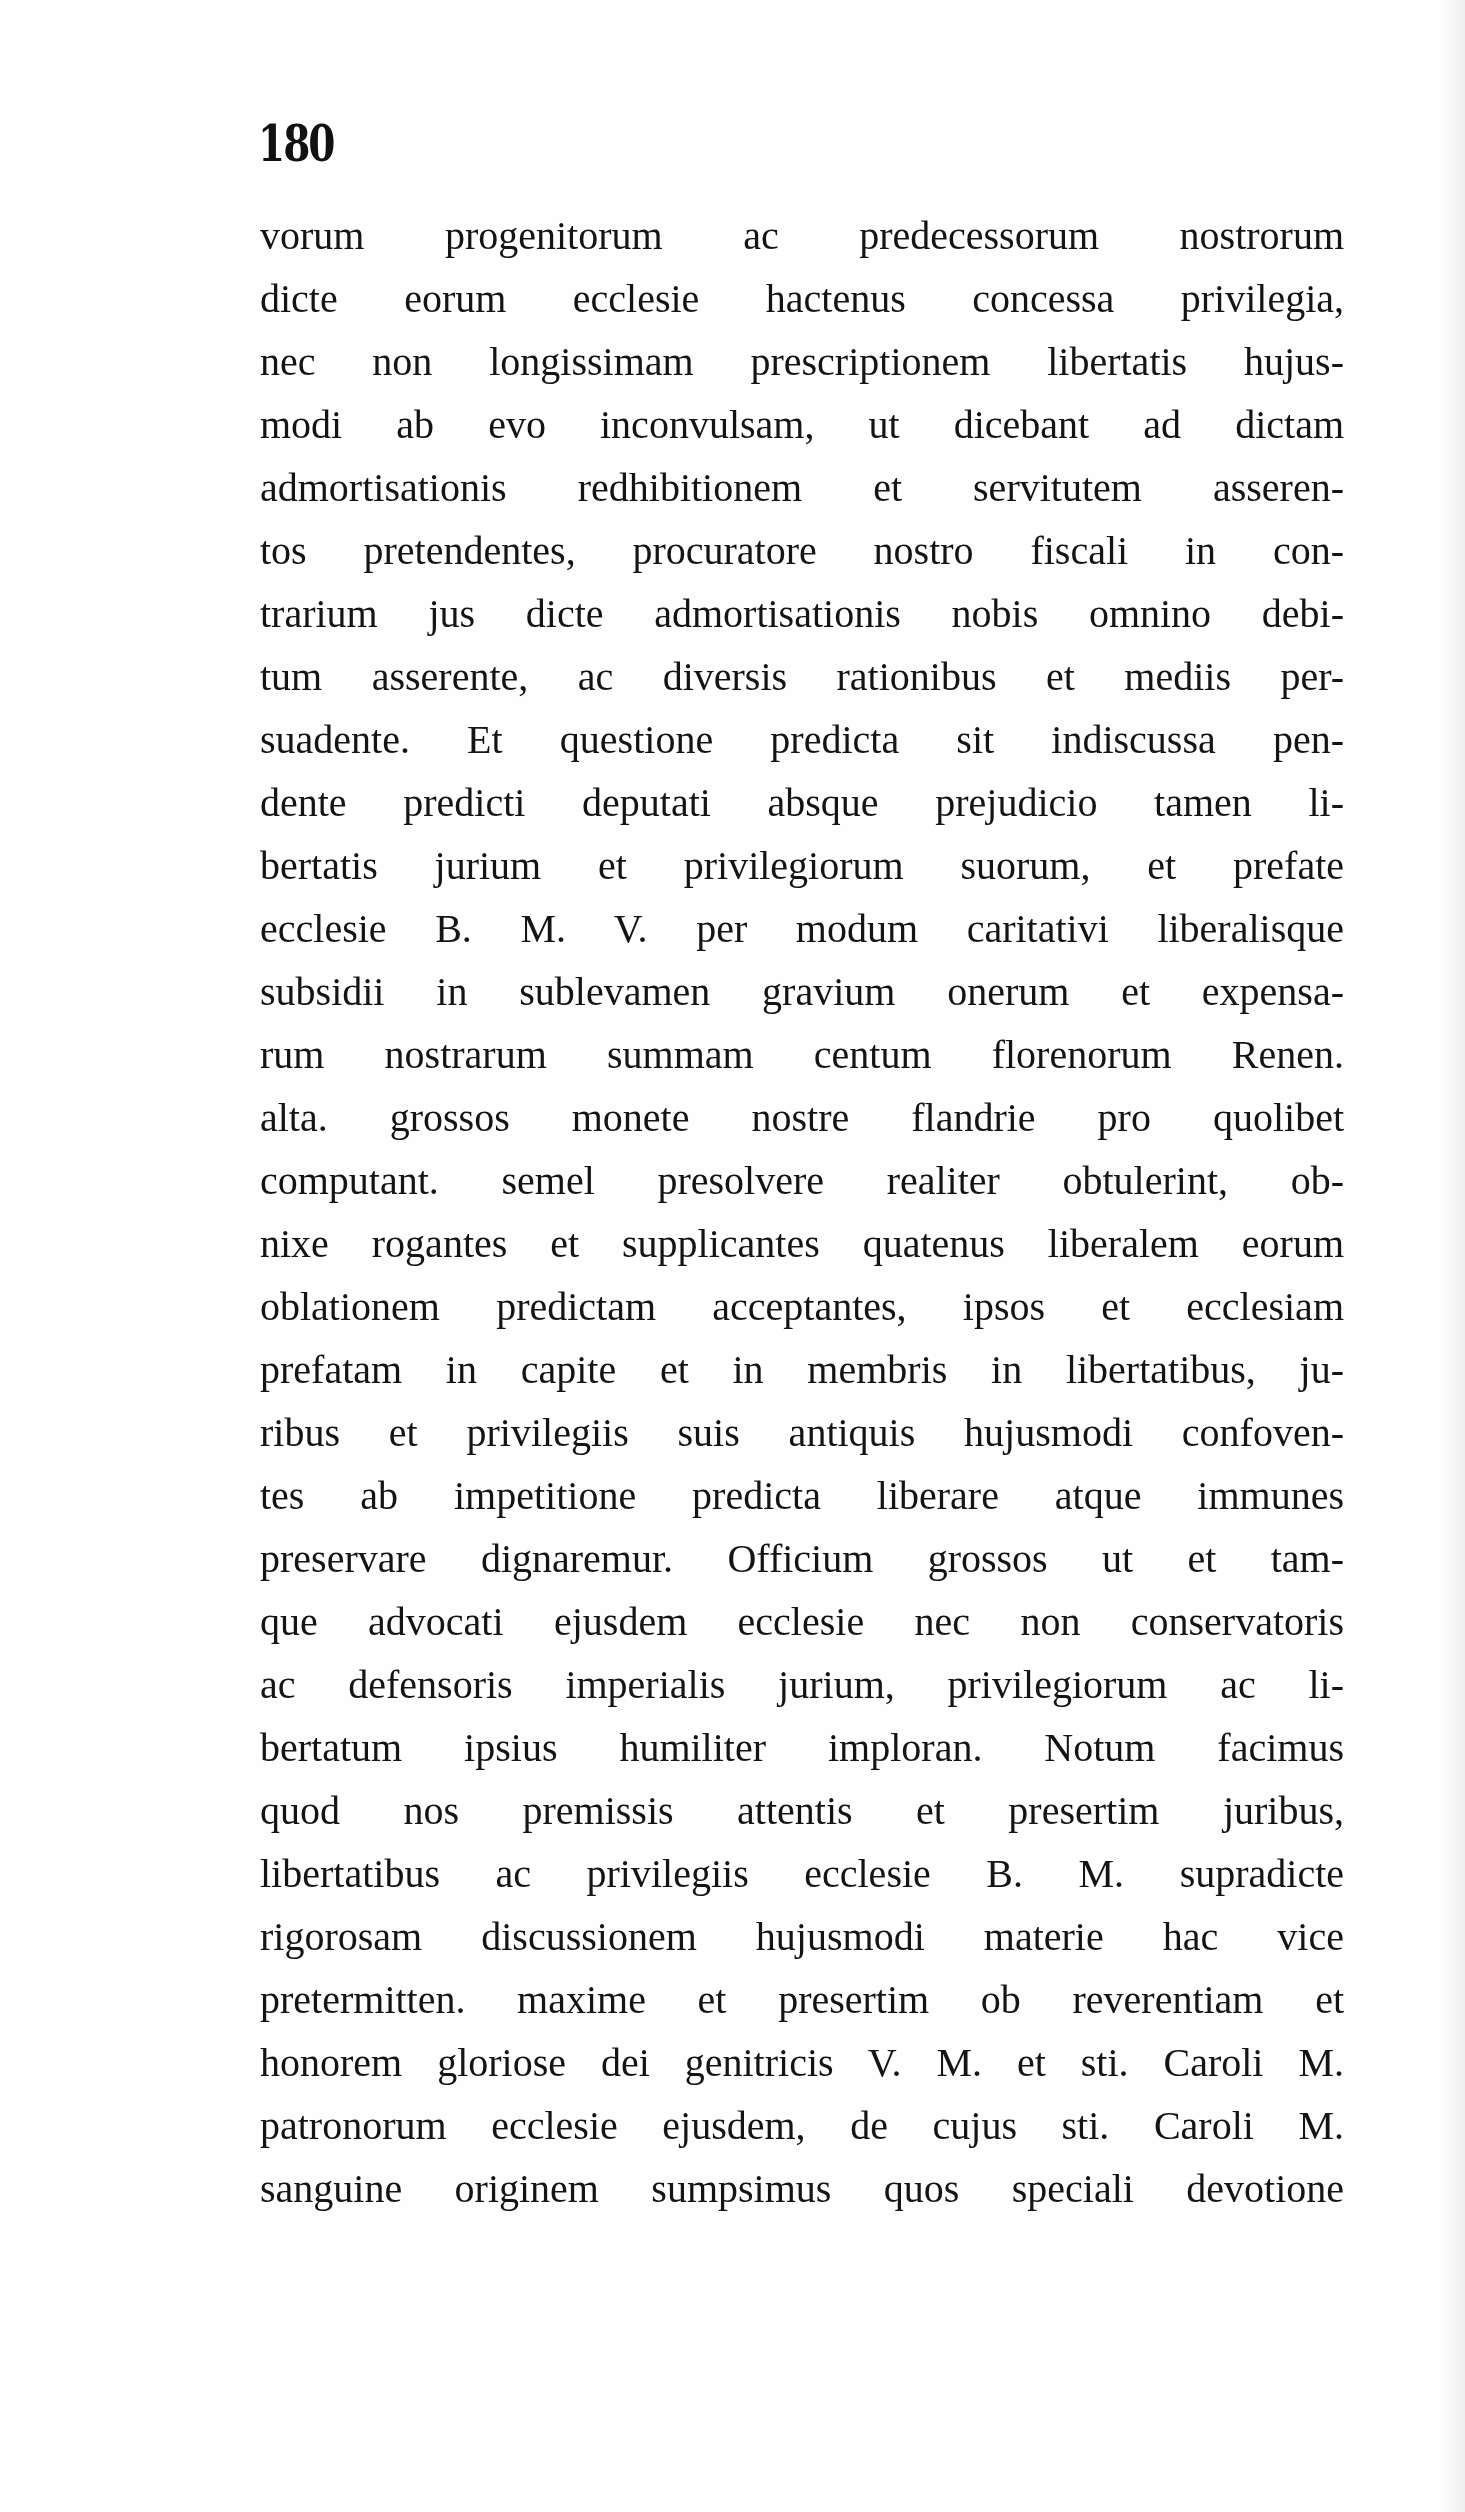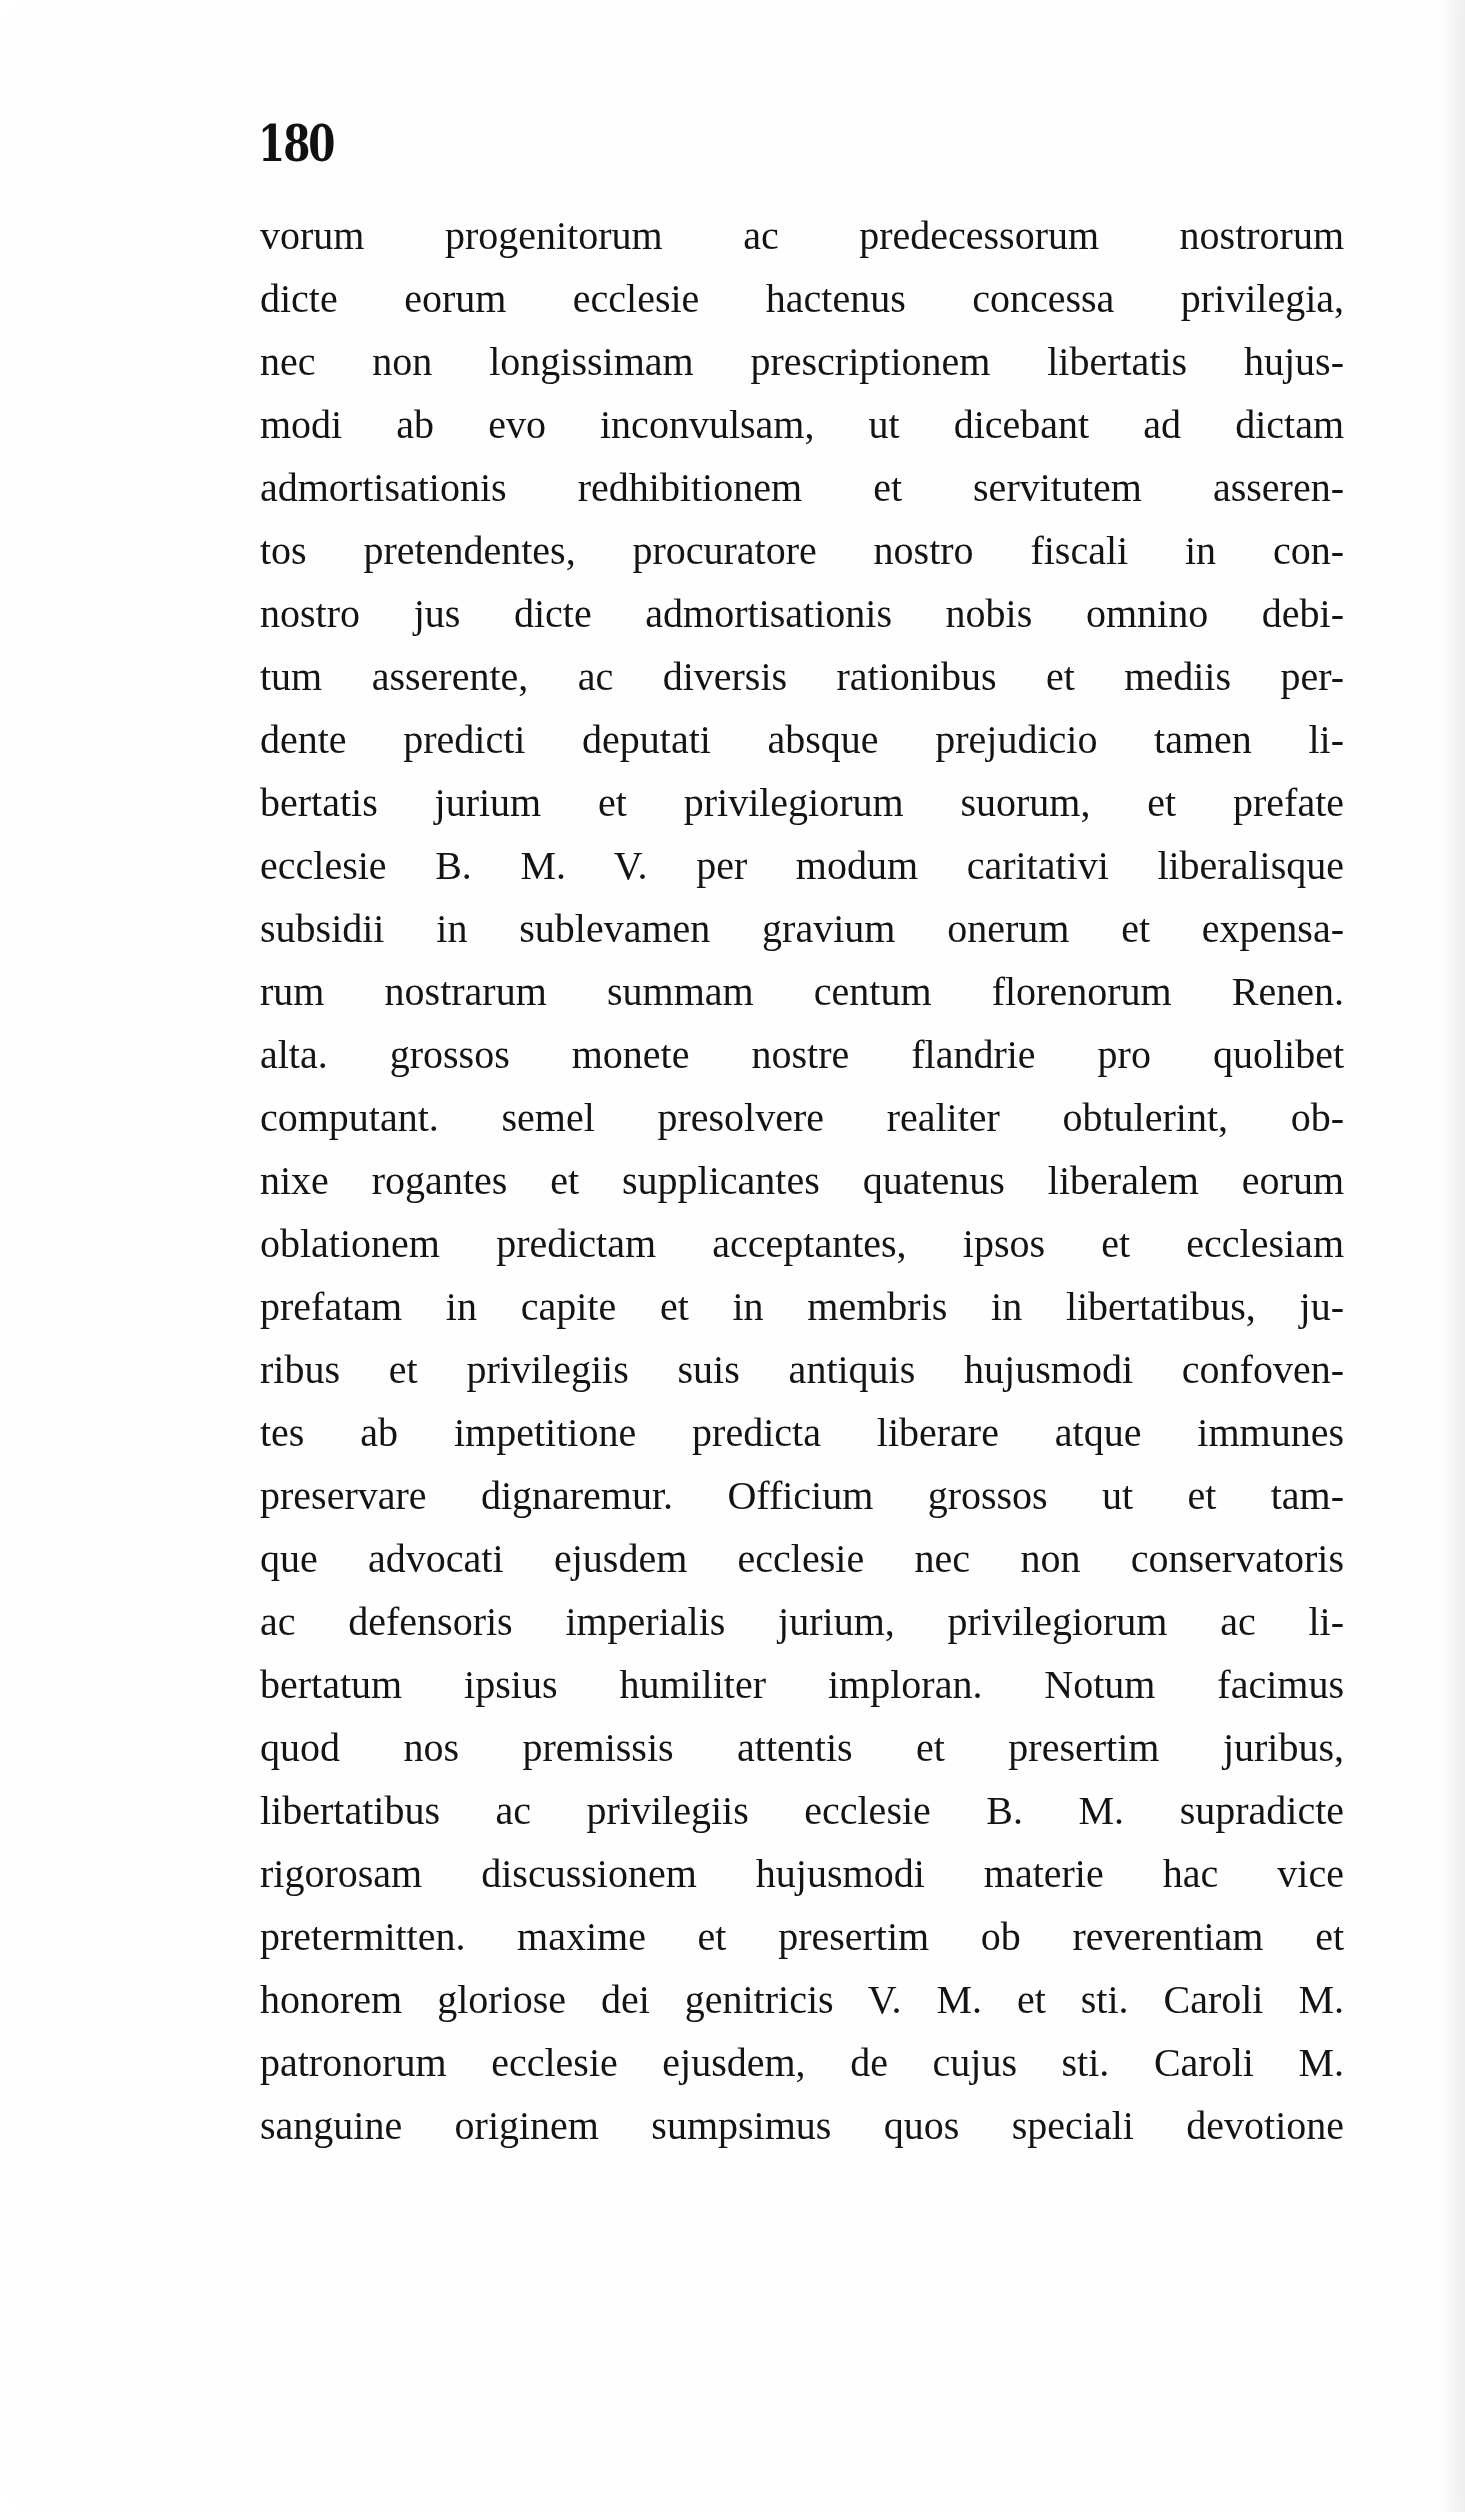--- a/index.html
+++ b/index.html
@@ -77,22 +77,23 @@
 
   <div class="page-number">180</div>
 
   <div class="body-text" id="body-text">
       <div class="line"><span class="line-inner">vorum progenitorum ac predecessorum nostrorum</span></div>
       <div class="line"><span class="line-inner">dicte eorum ecclesie hactenus concessa privilegia,</span></div>
       <div class="line"><span class="line-inner">nec non longissimam prescriptionem libertatis hujus-</span></div>
       <div class="line"><span class="line-inner">modi ab evo inconvulsam, ut dicebant ad dictam</span></div>
       <div class="line"><span class="line-inner">admortisationis redhibitionem et servitutem asseren-</span></div>
       <div class="line"><span class="line-inner">tos pretendentes, procuratore nostro fiscali in con-</span></div>
-      <div class="line"><span class="line-inner">nostro jus dicte admortisationis nobis omnino debi-</span></div>
+      <div class="line"><span class="line-inner">trarium jus dicte admortisationis nobis omnino debi-</span></div>
       <div class="line"><span class="line-inner">tum asserente, ac diversis rationibus et mediis per-</span></div>
+      <div class="line"><span class="line-inner">suadente. Et questione predicta sit indiscussa pen-</span></div>
       <div class="line"><span class="line-inner">dente predicti deputati absque prejudicio tamen li-</span></div>
       <div class="line"><span class="line-inner">bertatis jurium et privilegiorum suorum, et prefate</span></div>
       <div class="line"><span class="line-inner">ecclesie B. M. V. per modum caritativi liberalisque</span></div>
       <div class="line"><span class="line-inner">subsidii in sublevamen gravium onerum et expensa-</span></div>
       <div class="line"><span class="line-inner">rum nostrarum summam centum florenorum Renen.</span></div>
       <div class="line"><span class="line-inner">alta. grossos monete nostre flandrie pro quolibet</span></div>
       <div class="line"><span class="line-inner">computant. semel presolvere realiter obtulerint, ob-</span></div>
       <div class="line"><span class="line-inner">nixe rogantes et supplicantes quatenus liberalem eorum</span></div>
       <div class="line"><span class="line-inner">oblationem predictam acceptantes, ipsos et ecclesiam</span></div>
       <div class="line"><span class="line-inner">prefatam in capite et in membris in libertatibus, ju-</span></div>

